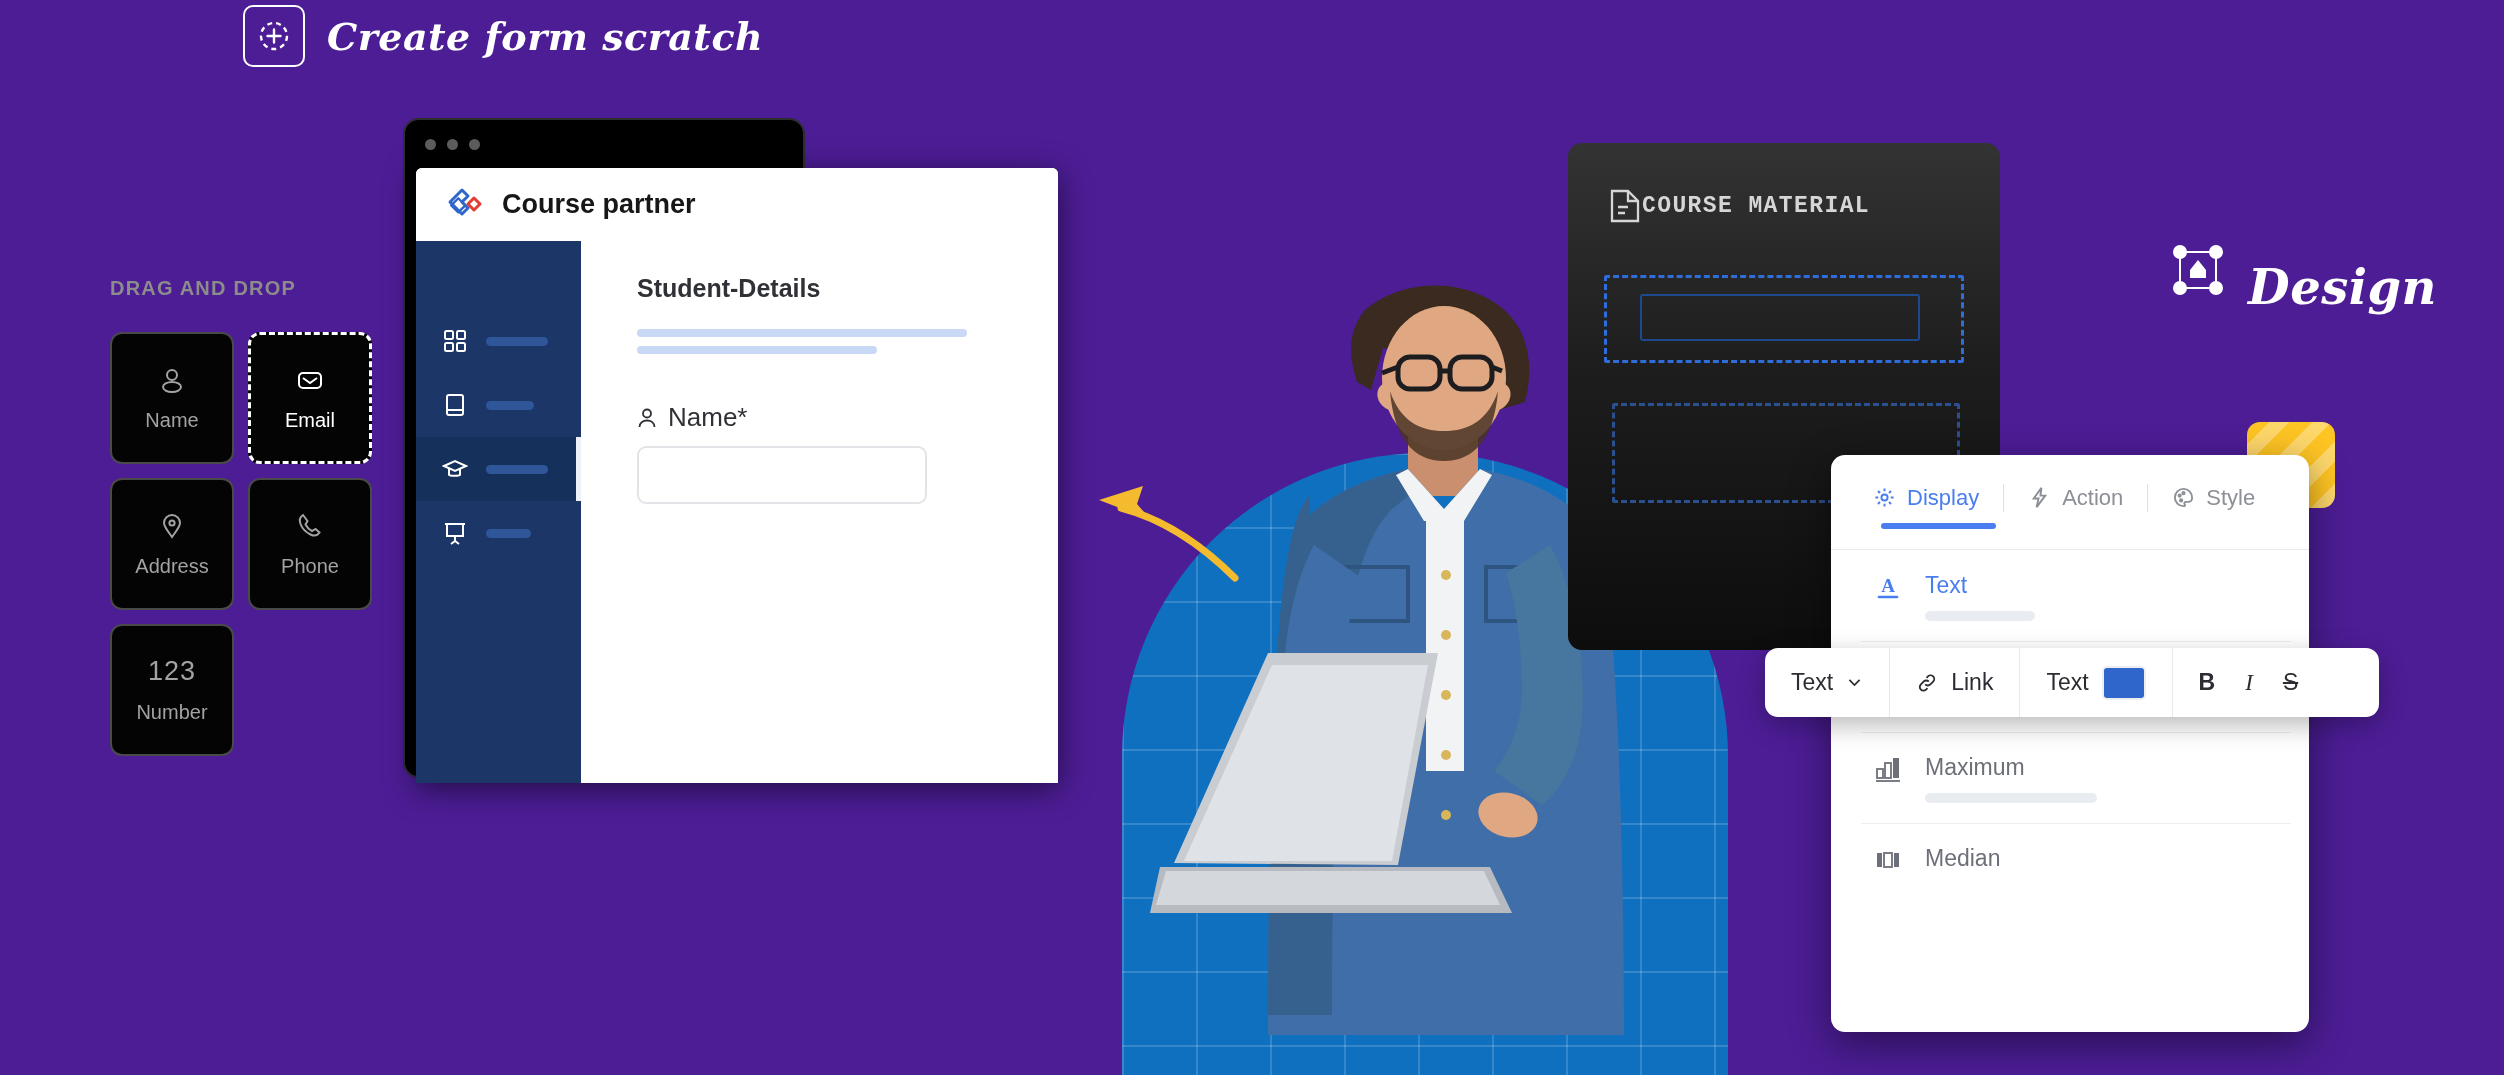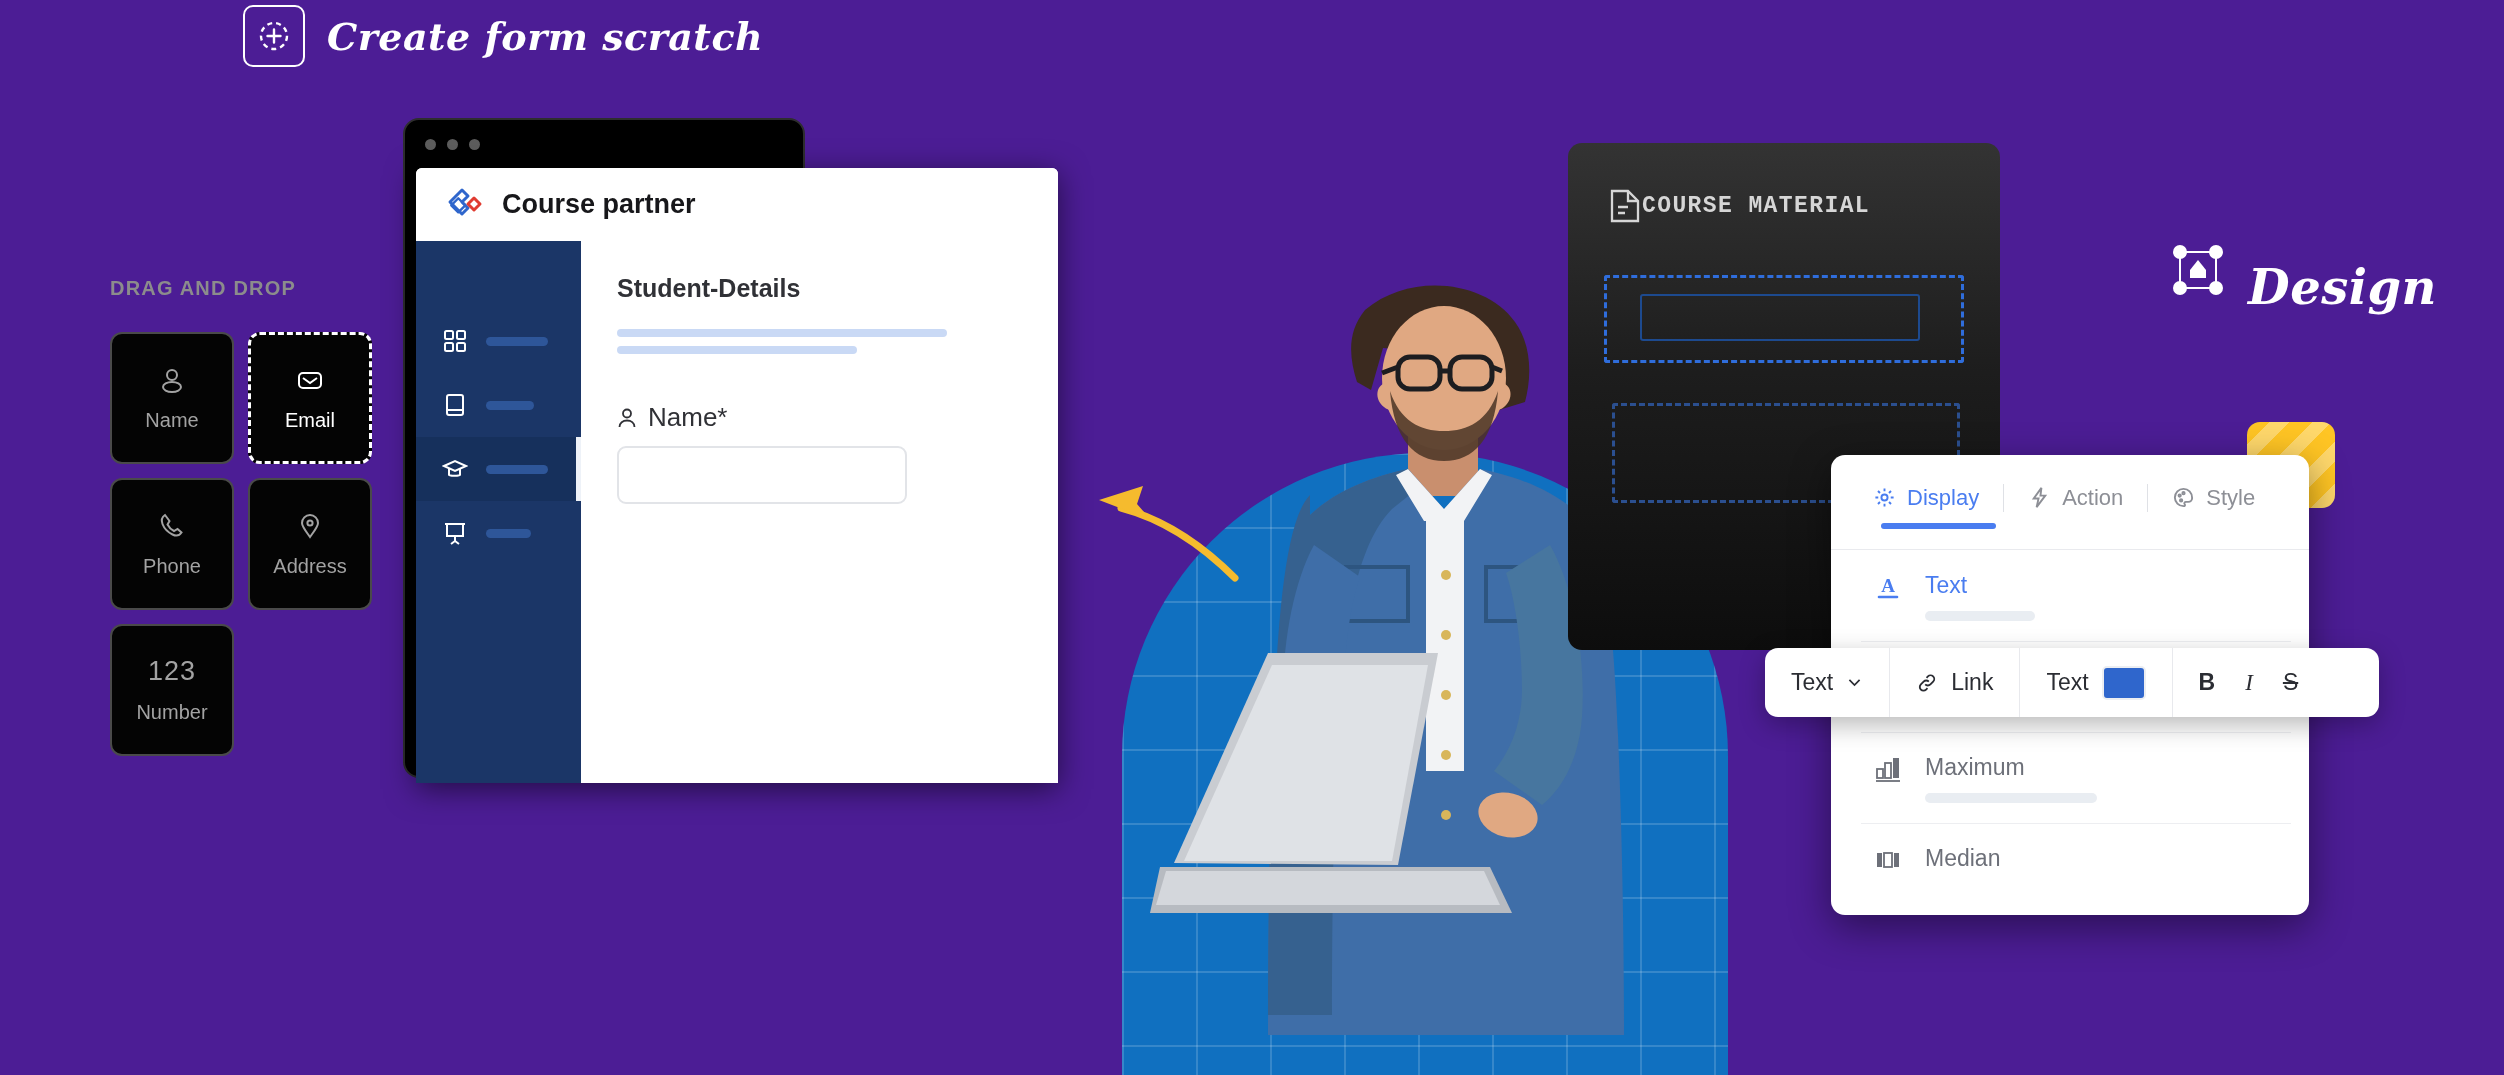--- a/index.html
+++ b/index.html
@@ -64,21 +64,21 @@
     box-shadow:0 6px 30px rgba(0,0,0,.55);
   }
   .cp-head { height:73px; background:#fff; display:flex; align-items:center; gap:18px; padding-left:26px; }
   .cp-title { font-size:27px; font-weight:700; color:#17171a; }
   .cp-body { display:flex; height:542px; }
   .cp-side { width:165px; background:#1b3667; padding-top:68px; }
   .cp-nav { height:64px; display:flex; align-items:center; gap:18px; padding-left:26px; position:relative; }
   .cp-nav.active { background:#16305c; }
   .cp-nav.active::after{ content:""; position:absolute; right:0; top:0; width:5px; height:100%; background:#eef2f8; }
   .cp-bar { height:9px; border-radius:5px; background:#2e5699; }
-  .cp-main { flex:1; background:#fff; padding:33px 0 0 36px; }
+  .cp-main { flex:1; background:#fff; padding:33px 0 0 36px;margin-left:20px; }
   .cp-h2 { font-size:25px; font-weight:700; color:#303136; }
   .sk { background:#c9d9f5; border-radius:5px; height:8px; margin-top:0; }
   .cp-fieldlabel { display:flex; align-items:center; gap:11px; font-size:26px; color:#303136; }
   .cp-input { width:290px; height:58px; border:2px solid #e2e4e8; border-radius:9px; margin-top:13px; background:#fff; }
 
   
   .cm {
     position:absolute; left:1568px; top:143px; width:432px; height:507px;
     background:linear-gradient(180deg,#333333 0%,#1d1d1d 45%,#0d0d0d 100%);
     border-radius:14px;
@@ -116,21 +116,21 @@
 
   
   .ystripe {
     position:absolute; left:2247px; top:422px; width:88px; height:86px;
     border-radius:13px; overflow:hidden;
     background:repeating-linear-gradient(135deg,#ffc524 0 16px,#ffd86b 16px 30px);
   }
 
   
   .panel {
-    position:absolute; left:1831px; top:455px; width:478px; height:460px;
+    position:absolute; left:1831px; top:455px; width:478px; height:577px;
     background:#fff; border-radius:14px; box-shadow:0 12px 40px rgba(0,0,0,.45);
   }
   .panel-tabs { display:flex; align-items:center; height:85px; padding-left:42px; gap:0; }
   .ptab { display:flex; align-items:center; gap:11px; font-size:22px; color:#8d8f96; position:relative; }
   .ptab.active { color:#4a7df0; }
   .ptab.active::after {
     content:""; position:absolute; left:8px; bottom:-18px; width:115px; height:6px;
     border-radius:3px; background:#4a7df0;
   }
   .ptab-sep { width:1px; height:28px; background:#dfe1e6; margin:0 24px; }
@@ -199,31 +199,31 @@
     <div class="dnd-card selected">
       <svg class="ic" width="30" height="30" viewBox="0 0 30 30" fill="none" stroke-width="2">
         <rect x="4" y="8" width="22" height="15" rx="4"></rect>
           <path d="M8 13l7 5 7-5"></path>
       </svg>
       <span>Email</span>
     </div>
 
     <div class="dnd-card">
       <svg class="ic" width="30" height="30" viewBox="0 0 30 30" fill="none" stroke-width="2">
-        <path d="M8 4c-3 2-4 5-2.5 9s6 8.5 10 10.5 7 1 9-2l-4-3.5-3.5 2c-2-1-5.5-4.5-6.5-6.5l2-3.5z"></path>
-      </svg>
-      <span>Phone</span>
+        <path d="M15 26c5-7 8-10.5 8-14a8 8 0 10-16 0c0 3.5 3 7 8 14z"></path>
+          <circle cx="15" cy="12" r="2.6"></circle>
+      </svg>
+      <span>Address</span>
     </div>
 
     <div class="dnd-card">
       <svg class="ic" width="30" height="30" viewBox="0 0 30 30" fill="none" stroke-width="2">
-        <path d="M15 26c5-7 8-10.5 8-14a8 8 0 10-16 0c0 3.5 3 7 8 14z"></path>
-          <circle cx="15" cy="12" r="2.6"></circle>
-      </svg>
-      <span>Address</span>
+        <path d="M8 4c-3 2-4 5-2.5 9s6 8.5 10 10.5 7 1 9-2l-4-3.5-3.5 2c-2-1-5.5-4.5-6.5-6.5l2-3.5z"></path>
+      </svg>
+      <span>Phone</span>
     </div>
 
     <div class="dnd-card">
       <span class="num123">123</span>
       <span>Number</span>
     </div>
 
   </div>
 
   <div class="blue-circle">

